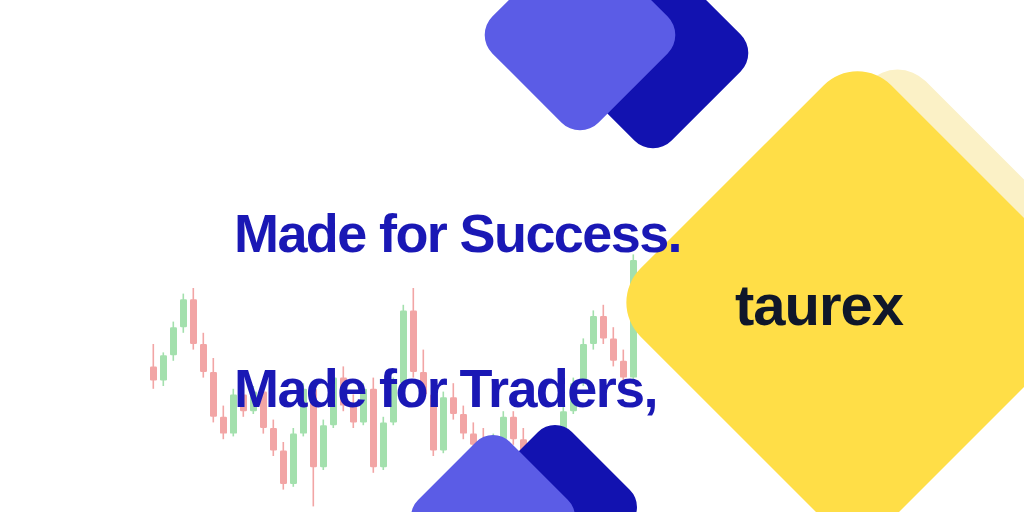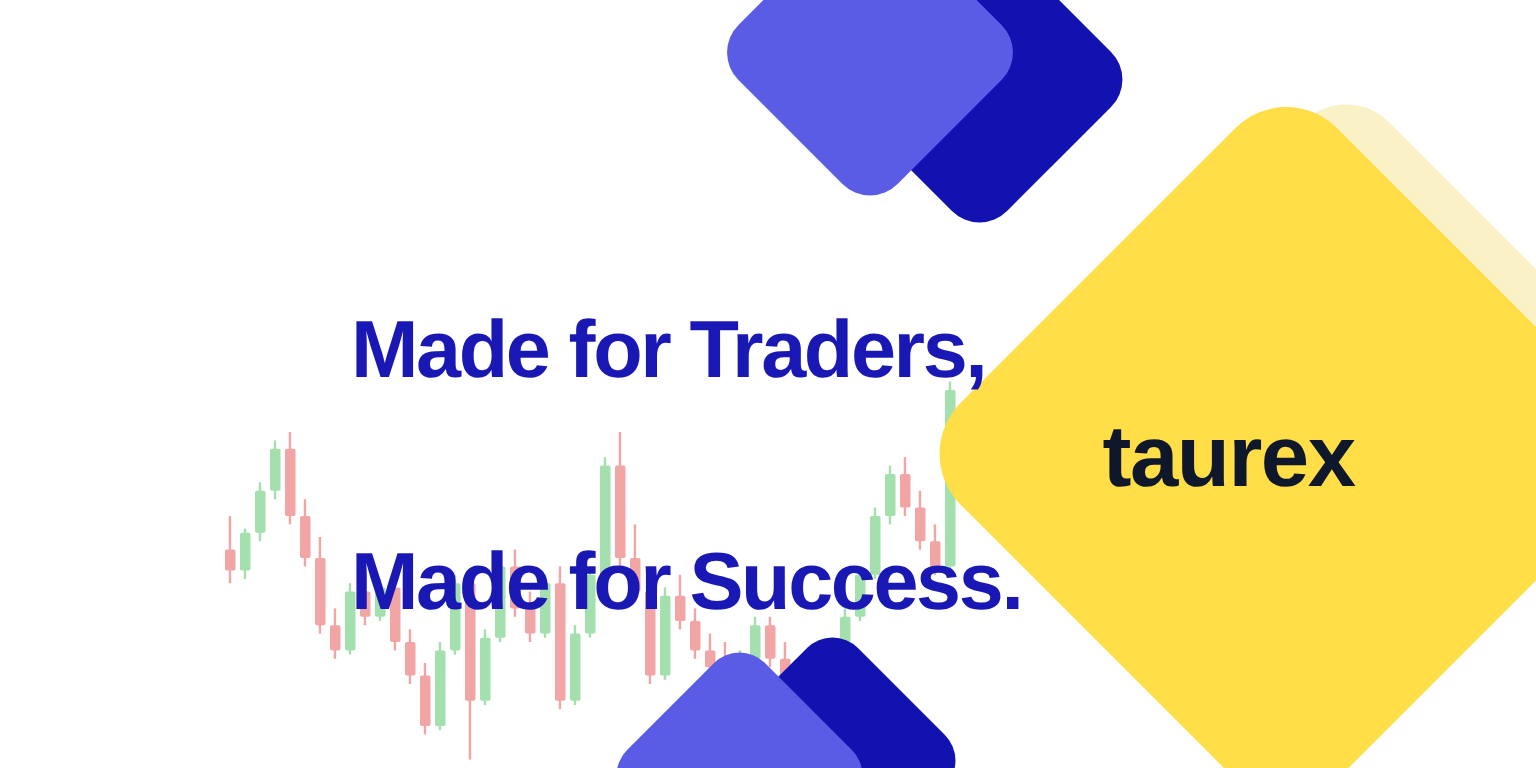--- a/index.html
+++ b/index.html
@@ -149,19 +149,19 @@
       <rect x="622.50" y="349.60" width="1.6" height="33.60" fill="#f2a5a5"></rect>
       <rect x="620.00" y="360.80" width="7" height="16.80" rx="1.2" fill="#f2a5a5"></rect>
       <rect x="632.50" y="254.40" width="1.6" height="126.00" fill="#a3e0ad"></rect>
       <rect x="630.00" y="260.00" width="7" height="117.60" rx="1.2" fill="#a3e0ad"></rect>
     </svg>
 
   <div class="diamond" id="d-bot-back" style="left: 490px; top: 442px; width: 130px; height: 130px; background: rgb(18, 18, 176); border-radius: 24px; transform: rotate(45deg); z-index: 30;"></div>
   <div class="diamond" id="d-bot-front" style="left: 428px; top: 452px; width: 130px; height: 130px; background: rgb(91, 92, 230); border-radius: 24px; transform: rotate(45deg); z-index: 31;"></div>
 
   <div id="headline" style="color: rgb(26, 24, 181);">
+    <span class="hl">Made for Success.</span>
     <span class="hl">Made for Traders,</span>
-    <span class="hl">Made for Success.</span>
   </div>
 
   <div id="logo" style="color: #0f172a;">taurex</div>
 
 </div>
 
 </body></html>

